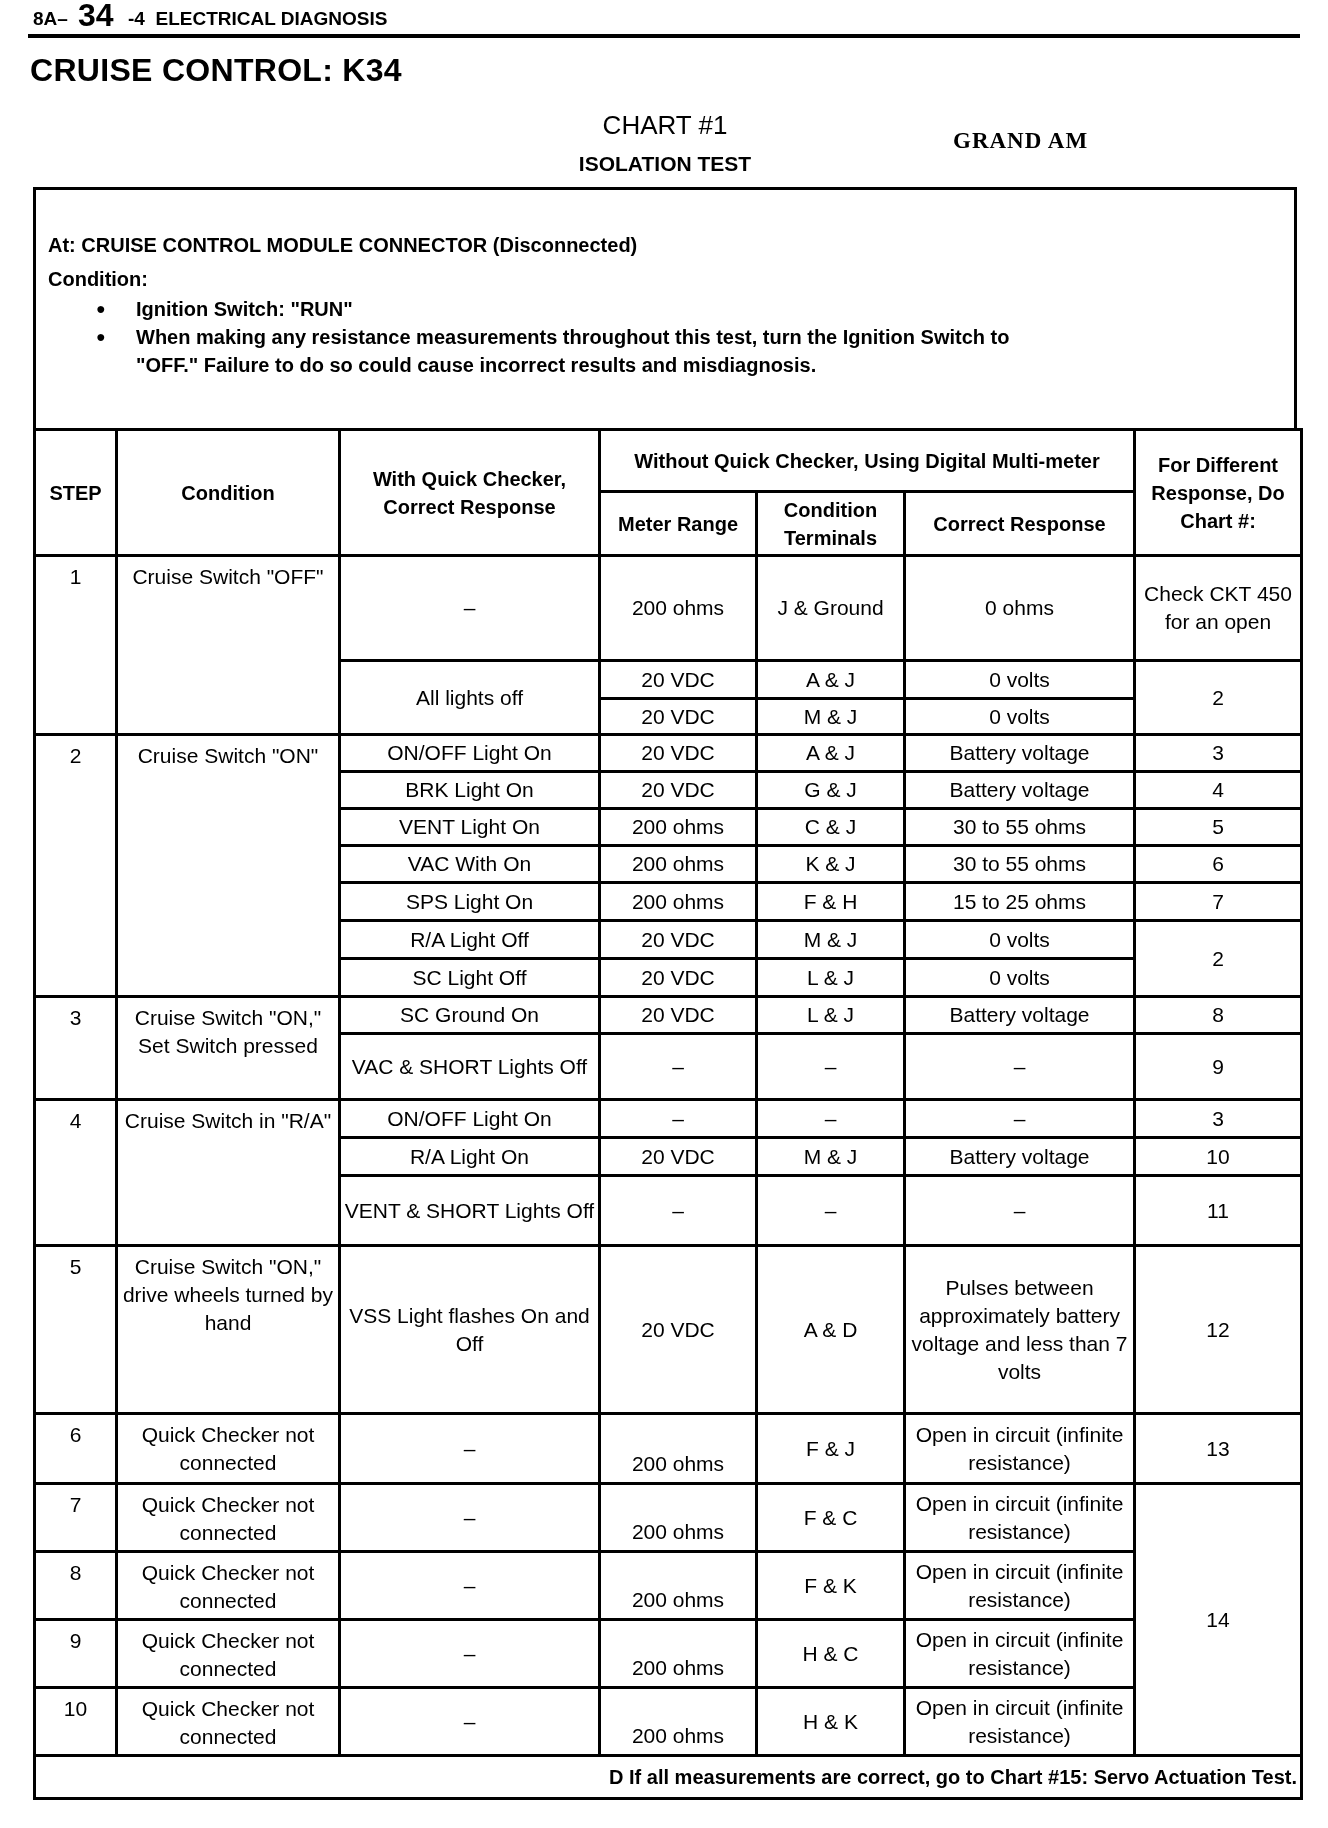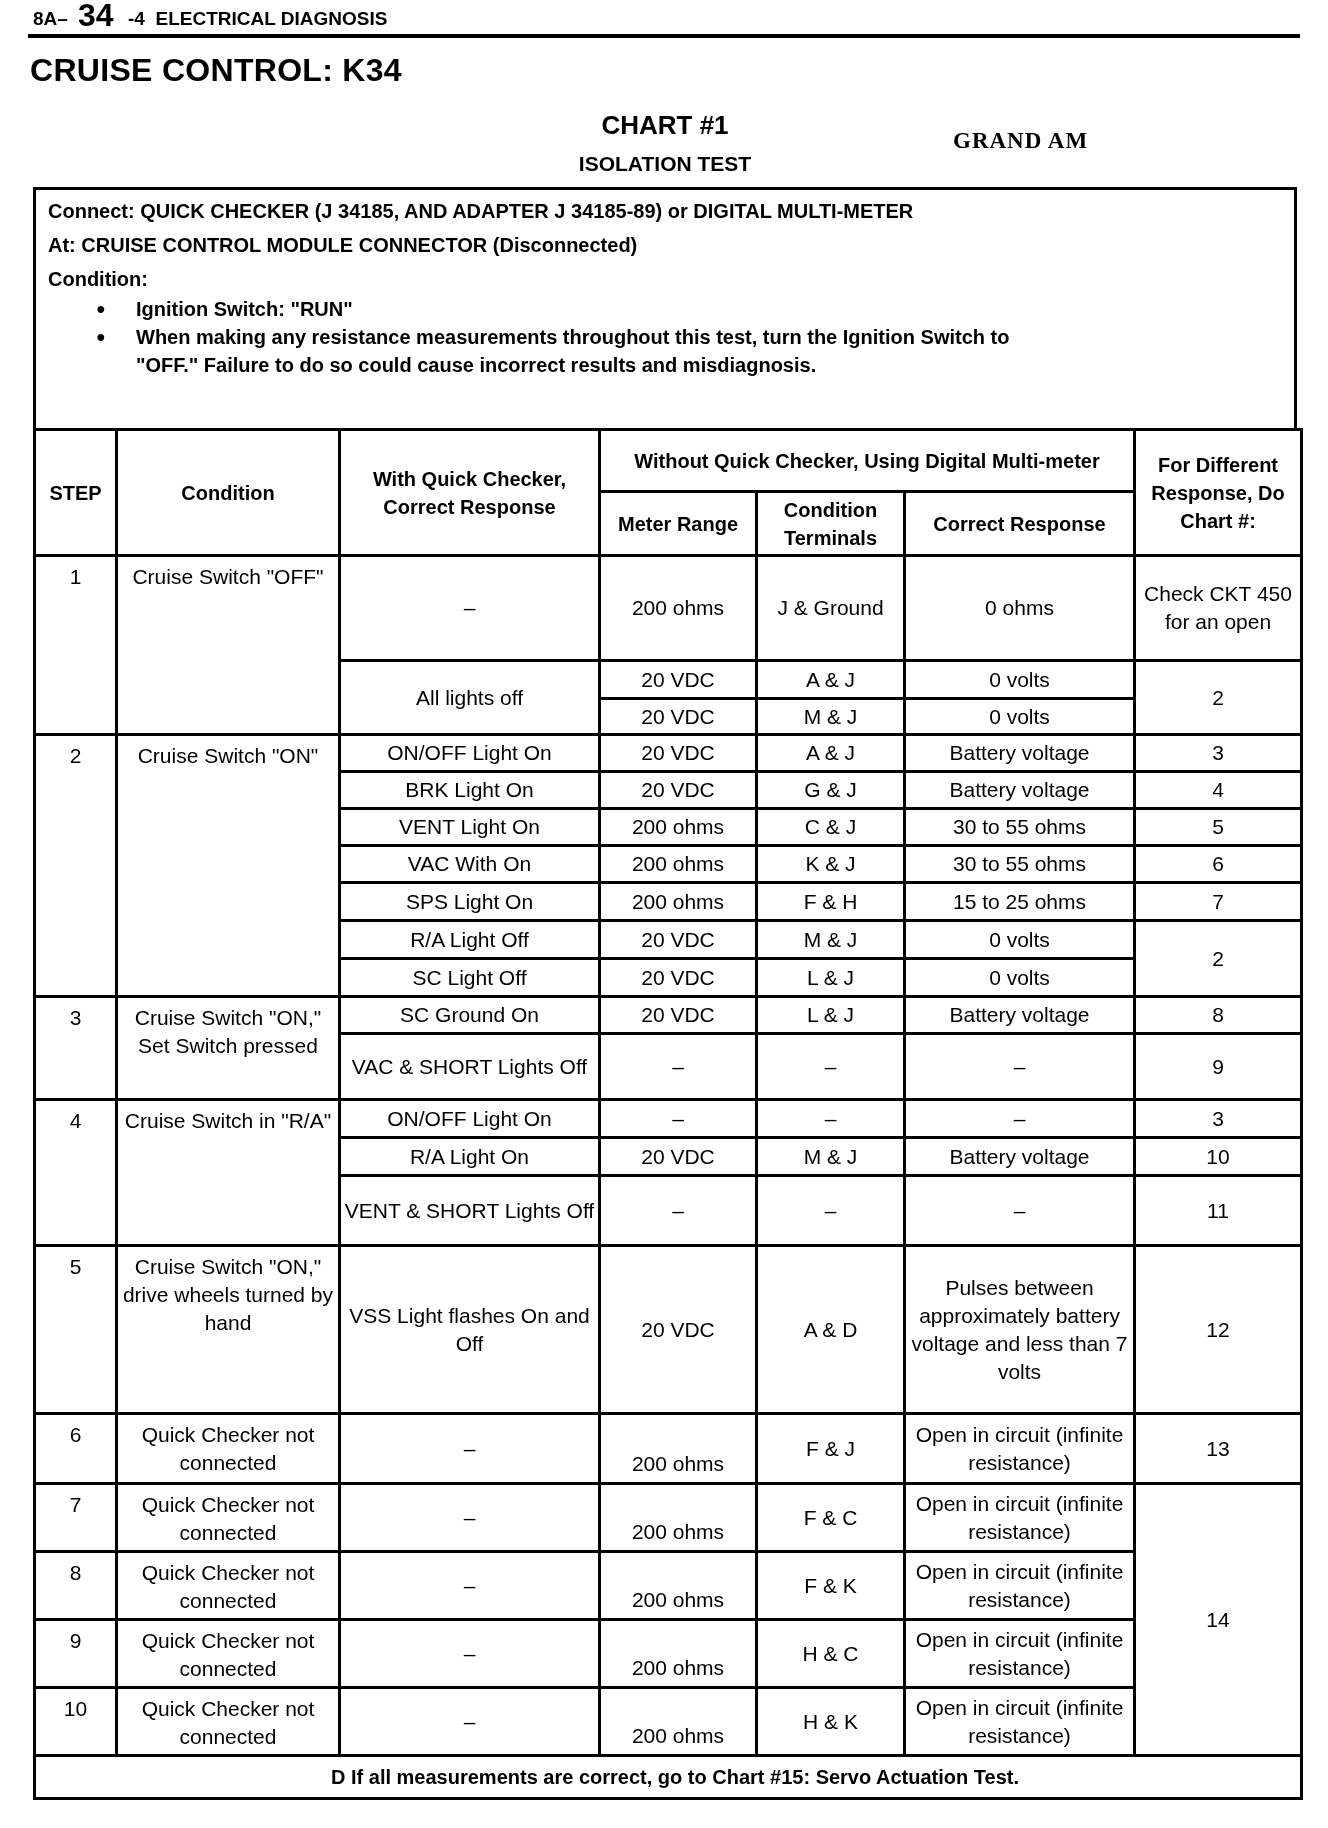--- a/index.html
+++ b/index.html
@@ -2,51 +2,50 @@
 <html><head>
 <meta charset="utf-8">
 <style>
   html,body{margin:0;padding:0;background:#fff;}
   body{width:1328px;height:1828px;position:relative;overflow:hidden;color:#000;font-family:"Liberation Sans",sans-serif;}
   .hdr{position:absolute;left:28px;top:0;width:1272px;height:34px;border-bottom:4px solid #000;font-weight:bold;}
   .hdr .pre{position:absolute;left:5px;top:8px;font-size:19px;}
   .hdr .big{position:absolute;left:50px;top:-3px;font-size:32px;}
   .hdr .sec{position:absolute;left:100px;top:8px;font-size:19px;}
   .title{position:absolute;left:30px;top:52px;font-size:32px;font-weight:bold;letter-spacing:0.3px;}
-  .chart-title{position:absolute;left:560px;top:110px;width:210px;text-align:center;font-size:26px;font-weight:bold;}
+  .chart-title{position:absolute;left:560px;top:110px;width:210px;text-align:center;font-size:26px;font-weight:normal;}
   .chart-sub{position:absolute;left:540px;top:152px;width:250px;text-align:center;font-size:21px;font-weight:bold;}
   .model{position:absolute;left:928px;top:128px;font-size:23px;font-family:"Liberation Serif",serif;font-weight:bold;letter-spacing:1px;margin-left:25px;}
   .intro{position:absolute;left:33px;top:187px;width:1264px;height:241px;border:3px solid #000;border-bottom:none;box-sizing:border-box;font-weight:bold;font-size:20px;}
   .intro .ln{position:absolute;left:12px;white-space:nowrap;}
   .intro .bul{position:absolute;left:60px;font-size:16px;}
   .intro .bl{position:absolute;left:100px;white-space:nowrap;}
   table{position:absolute;left:33px;top:428px;width:1267px;border-collapse:collapse;table-layout:fixed;font-size:21px;}
   td,th{border:3px solid #000;text-align:center;vertical-align:middle;padding:0 3px;line-height:28px;}
   th{font-weight:bold;font-size:20px;}
   td.step{vertical-align:top;padding-top:6px;}
   td.cond{vertical-align:top;padding-top:6px;}
   td.low{vertical-align:bottom;padding-bottom:4px;}
-  td.footer{text-align:center;font-weight:bold;font-size:20px;padding-left:17px;height:40px;}
+  td.footer{text-align:right;font-weight:bold;font-size:20px;padding-left:17px;height:40px;}
 </style>
 </head>
 <body>
 
 <div class="hdr">
   <span class="pre">8A–</span>
   <span class="big">34</span>
   <span class="sec"><span>-4</span>&nbsp;&nbsp;<span>ELECTRICAL DIAGNOSIS</span></span>
 </div>
 
 <div class="title">CRUISE CONTROL: K34</div>
 <div class="chart-title">CHART #1</div>
 <div class="chart-sub">ISOLATION TEST</div>
 <div class="model">GRAND AM</div>
 
 <div class="intro">
-  <div class="ln" style="top:10px">Connect: QUICK CHECKER (J 34185, AND ADAPTER J 34185-89) or DIGITAL MULTI-METER</div>
   <div class="ln" style="top:44px">At: CRUISE CONTROL MODULE CONNECTOR (Disconnected)</div>
   <div class="ln" style="top:78px">Condition:</div>
   <div class="bul" style="top:110px">●</div>
   <div class="bl" style="top:108px">Ignition Switch: "RUN"</div>
   <div class="bul" style="top:138px">●</div>
   <div class="bl" style="top:136px">When making any resistance measurements throughout this test, turn the Ignition Switch to</div>
   <div class="bl" style="top:164px">"OFF." Failure to do so could cause incorrect results and misdiagnosis.</div>
 </div>
 
 <table>

